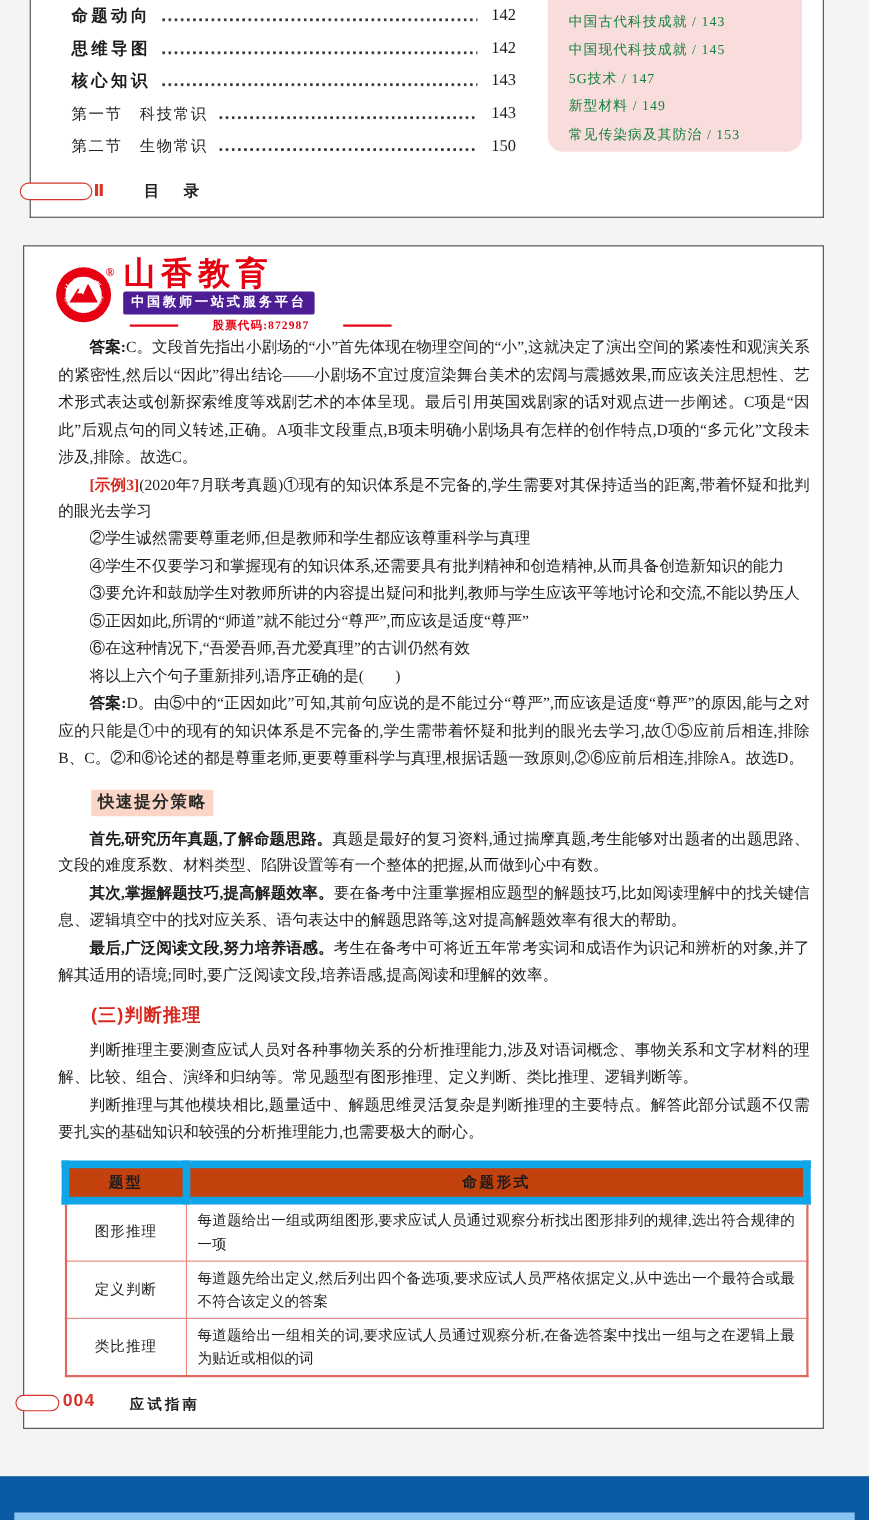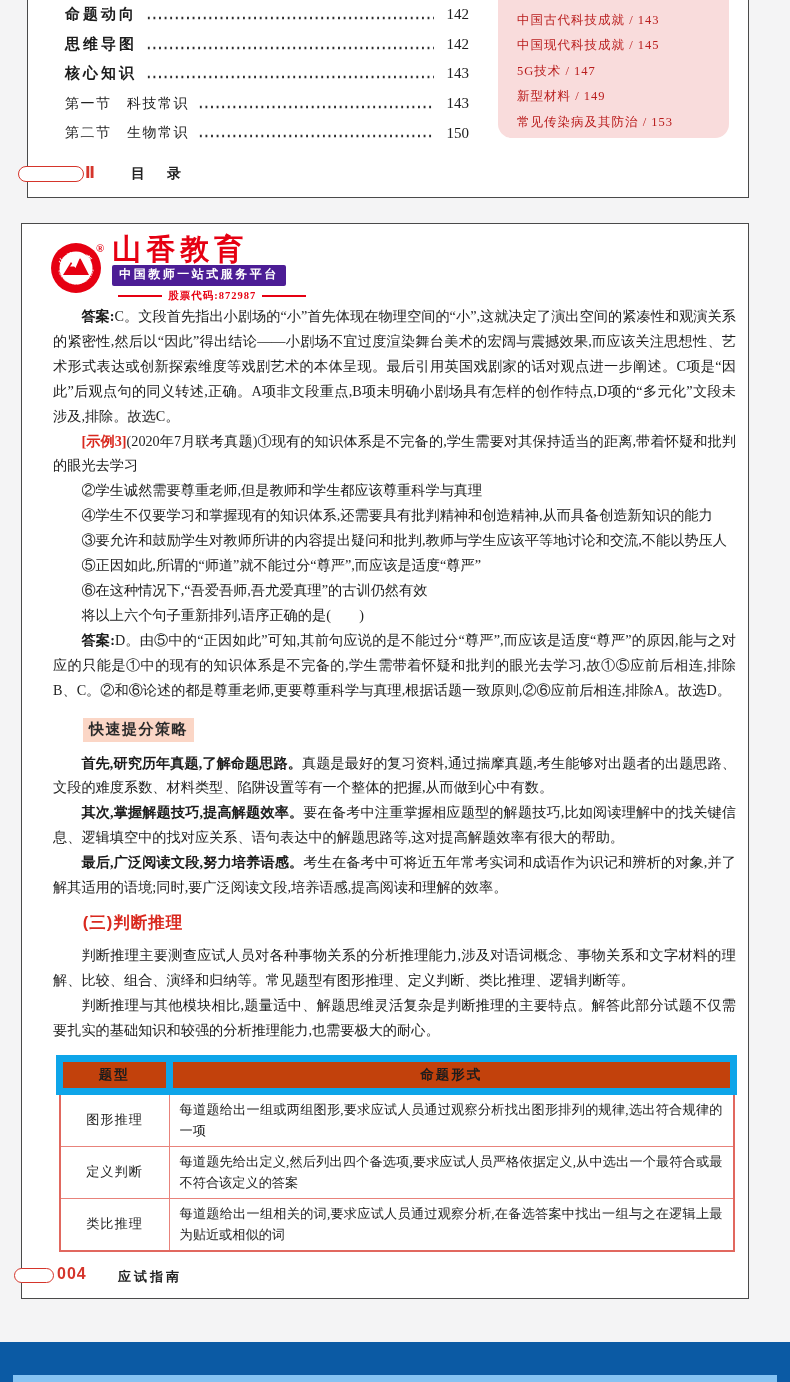--- a/index.html
+++ b/index.html
@@ -15,36 +15,36 @@
   .toc-list{position:absolute;left:37px;top:2px;}
   .toc-row{display:flex;align-items:center;width:404px;height:29.6px;}
   .lbl-bold{font-family:"Liberation Sans","DejaVu Sans",sans-serif;font-weight:bold;font-size:15px;letter-spacing:3px;white-space:nowrap;}
   .lbl-sec{font-size:14px;letter-spacing:1.5px;color:#222;white-space:nowrap;}
   .dots{flex:1;height:12px;margin:6px 5px 0 9px;
     background-image:radial-gradient(circle,#2e2e2e 1.05px,transparent 1.4px);
     background-size:5.6px 5.6px;background-repeat:repeat-x;background-position:left center;}
   .pgnum{font-size:15px;min-width:30px;text-align:right;}
   #toc-sidebar{position:absolute;left:470px;top:0;width:231px;height:140px;background:#f9dcdc;
     border-radius:0 0 14px 14px;padding:10px 0 0 19px;box-sizing:border-box;}
-  .sb-item{font-size:12.5px;line-height:25.4px;color:#b91c1c;letter-spacing:1px;white-space:nowrap;}
+  .sb-item{font-size:12.5px;line-height:25.4px;color:#15803d;letter-spacing:1px;white-space:nowrap;}
   .page-footer{position:absolute;left:0;bottom:15px;width:100%;height:18px;}
   .tag-rect{position:absolute;left:-10px;top:2px;width:64px;height:14px;border:1.6px solid #d5352b;border-radius:9px;background:#fff;}
   .tag-rect-sm{position:absolute;left:-8px;top:3px;width:38px;height:13px;border:1.6px solid #d5352b;border-radius:8px;background:#fff;}
   .roman{position:absolute;left:57px;top:0;color:#d5352b;font-weight:bold;font-size:15px;font-family:"Liberation Sans","DejaVu Sans",sans-serif;}
   .toc-word{position:absolute;left:103px;top:1px;font-weight:bold;font-size:14px;letter-spacing:4px;font-family:"Liberation Sans","DejaVu Sans",sans-serif;color:#222;}
   
   #content-page{left:21px;top:223px;width:728px;min-height:1056px;}
   #logo{position:absolute;left:28px;top:13px;height:62px;display:flex;align-items:center;}
   .seal{width:52px;height:52px;}
   .reg{color:#e60012;font-size:11px;font-weight:bold;position:relative;top:-20px;left:-6px;}
   .logo-right{margin-left:2px;}
   .brand{color:#e60012;font-weight:bold;font-size:29px;letter-spacing:5px;line-height:30px;font-family:"Liberation Serif","DejaVu Serif",serif;}
   .tagline{display:inline-block;background:#4c1d95;color:#fff;font-size:12px;font-weight:bold;
     letter-spacing:2.5px;padding:1px 7px 3px;border-radius:2px;margin-top:1px;font-family:"Liberation Sans","DejaVu Sans",sans-serif;}
-  .stock{display:flex;align-items:center;margin-top:3px;color:#e60012;font-size:10.5px;font-weight:bold;letter-spacing:1px;}
+  .stock{display:flex;align-items:center;margin-top:3px;color:#e60012;font-size:10.5px;font-weight:bold;letter-spacing:1px;gap:25px;}
   .dash{width:44px;height:0;border-top:2px solid #e60012;margin:0 6px;}
   .body-text{padding:80px 12px 0 31px;}
   .para{margin:0;font-size:14.2px;line-height:24.9px;text-align:justify;text-indent:2em;}
   .bold{font-weight:bold;}
   .red-label{color:#d9281e;font-weight:bold;}
   .options-row{display:flex;padding-left:28px;margin:1px 0;}
   .opt{width:24.6%;font-size:14.2px;line-height:24.9px;}
   .strategy-header{display:inline-block;margin:15px 0 9px 2em;background:#fbd6c6;color:#2a2a2a;
     font-family:"Liberation Sans","DejaVu Sans",sans-serif;font-weight:bold;font-size:15px;
     letter-spacing:1.5px;padding:2px 6px 3px;}

